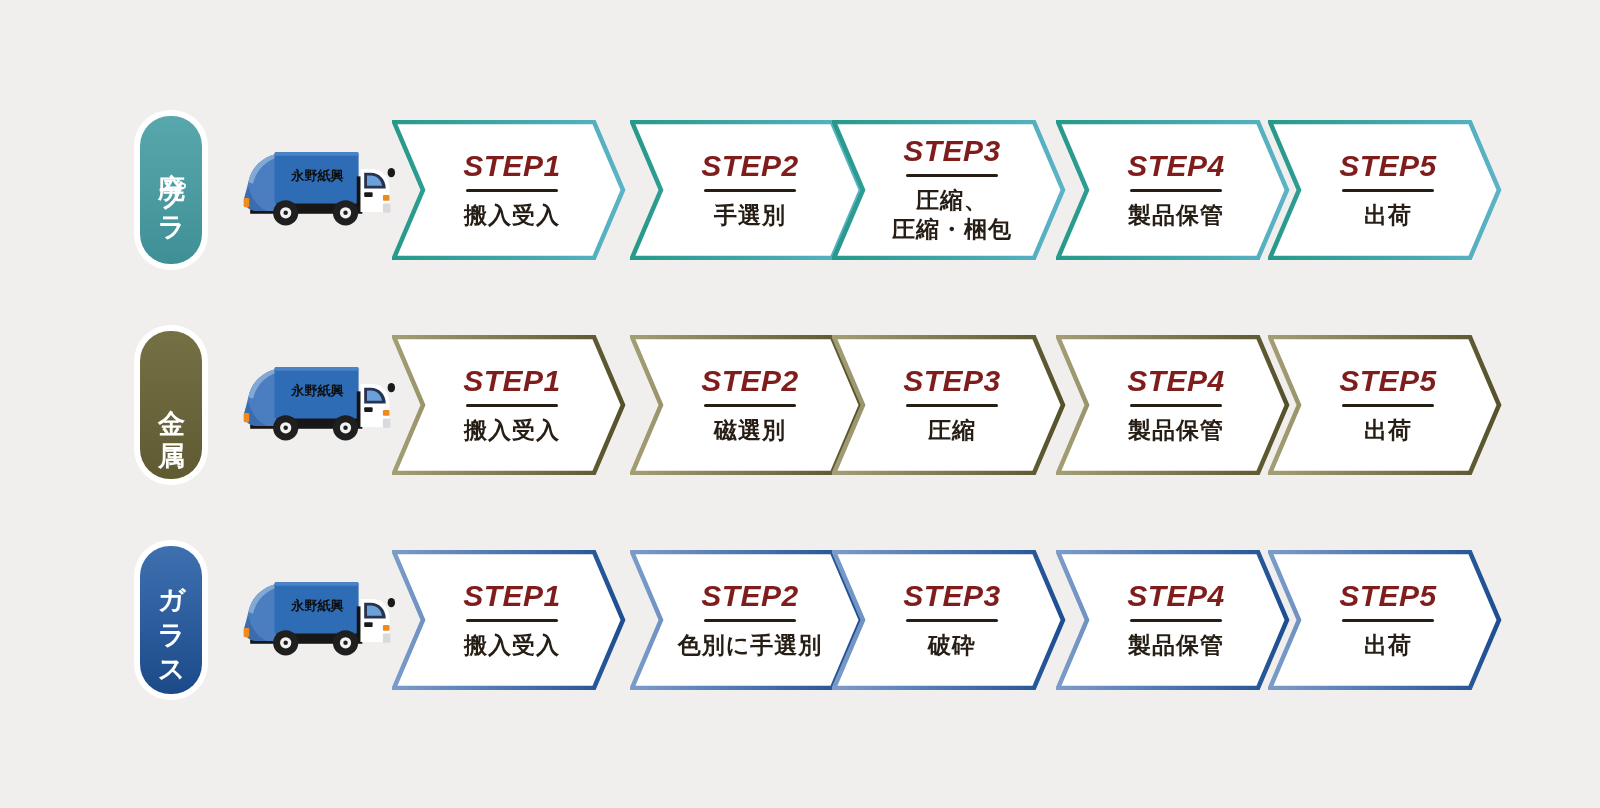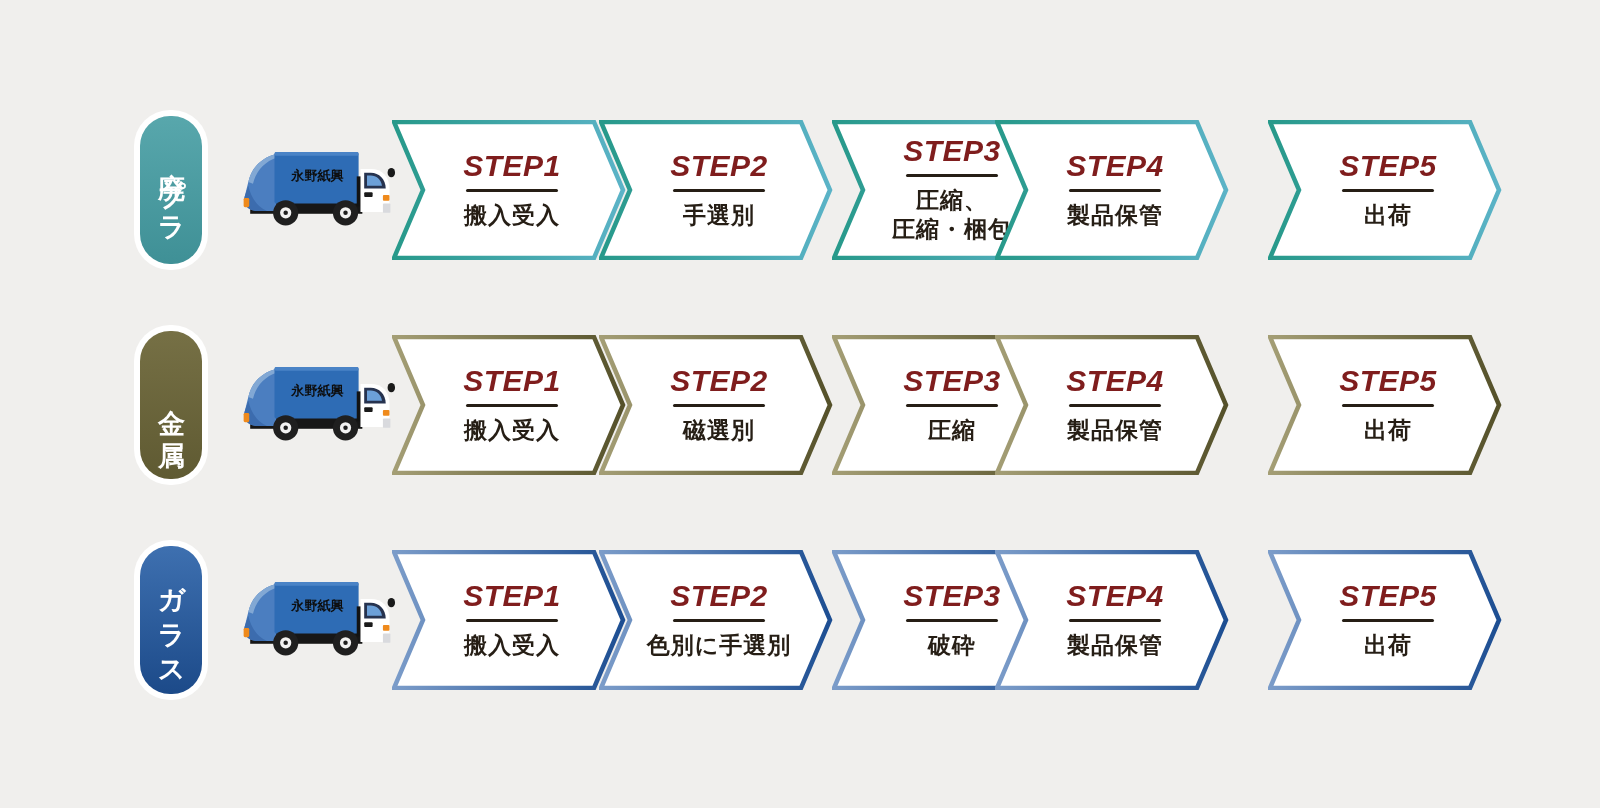--- a/index.html
+++ b/index.html
@@ -30,22 +30,22 @@
     color:#ffffff;font-size:27px;font-weight:bold;
     letter-spacing:8px;margin-bottom:-8px;line-height:1;
   }
   .row-2 .pill-label{letter-spacing:34px;margin-bottom:-34px;}
 
   
   .truck{position:absolute;left:224px;top:24px;width:172px;height:90px;}
 
   
   .arrow{position:absolute;top:0;width:234px;height:140px;}
-  .arrow-a1{left:392px;} .arrow-a2{left:599px;} .arrow-a3{left:832px;}
-  .arrow-a4{left:995px;} .arrow-a5{left:1268px;}
+  .arrow-a1{left:392px;} .arrow-a2{left:630px;} .arrow-a3{left:832px;}
+  .arrow-a4{left:1056px;} .arrow-a5{left:1268px;}
   .arrow svg{position:absolute;left:0;top:0;}
   .arrow-content{
     position:absolute;left:20px;top:0;width:200px;height:140px;
     display:flex;flex-direction:column;align-items:center;justify-content:center;
     text-align:center;
   }
   .step-label{
     font-size:30px;font-weight:800;font-style:italic;
     color:#7f1d1d;letter-spacing:0.5px;line-height:1;
   }

